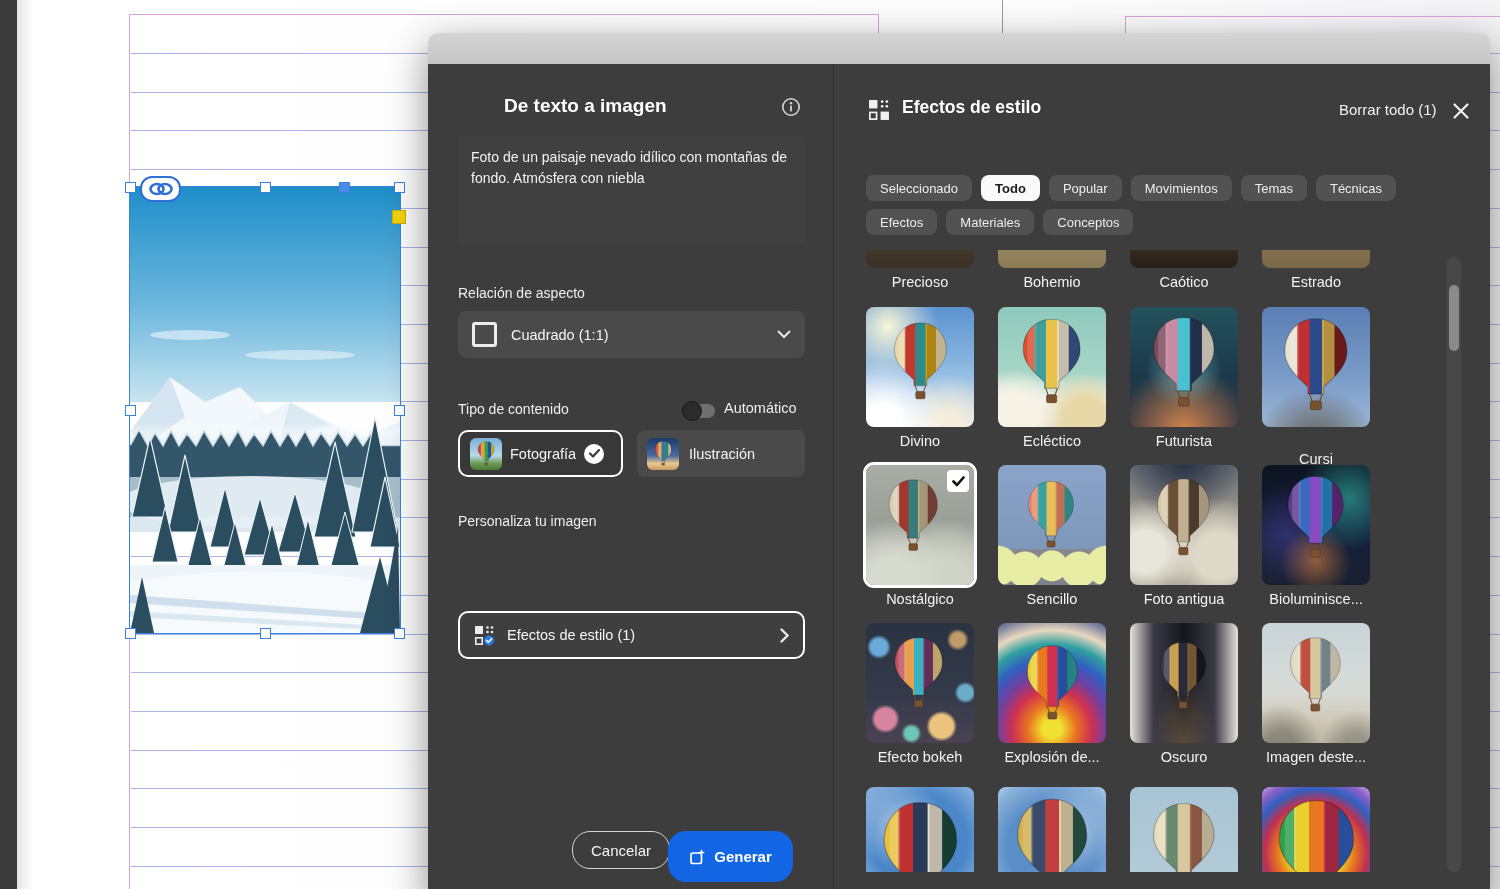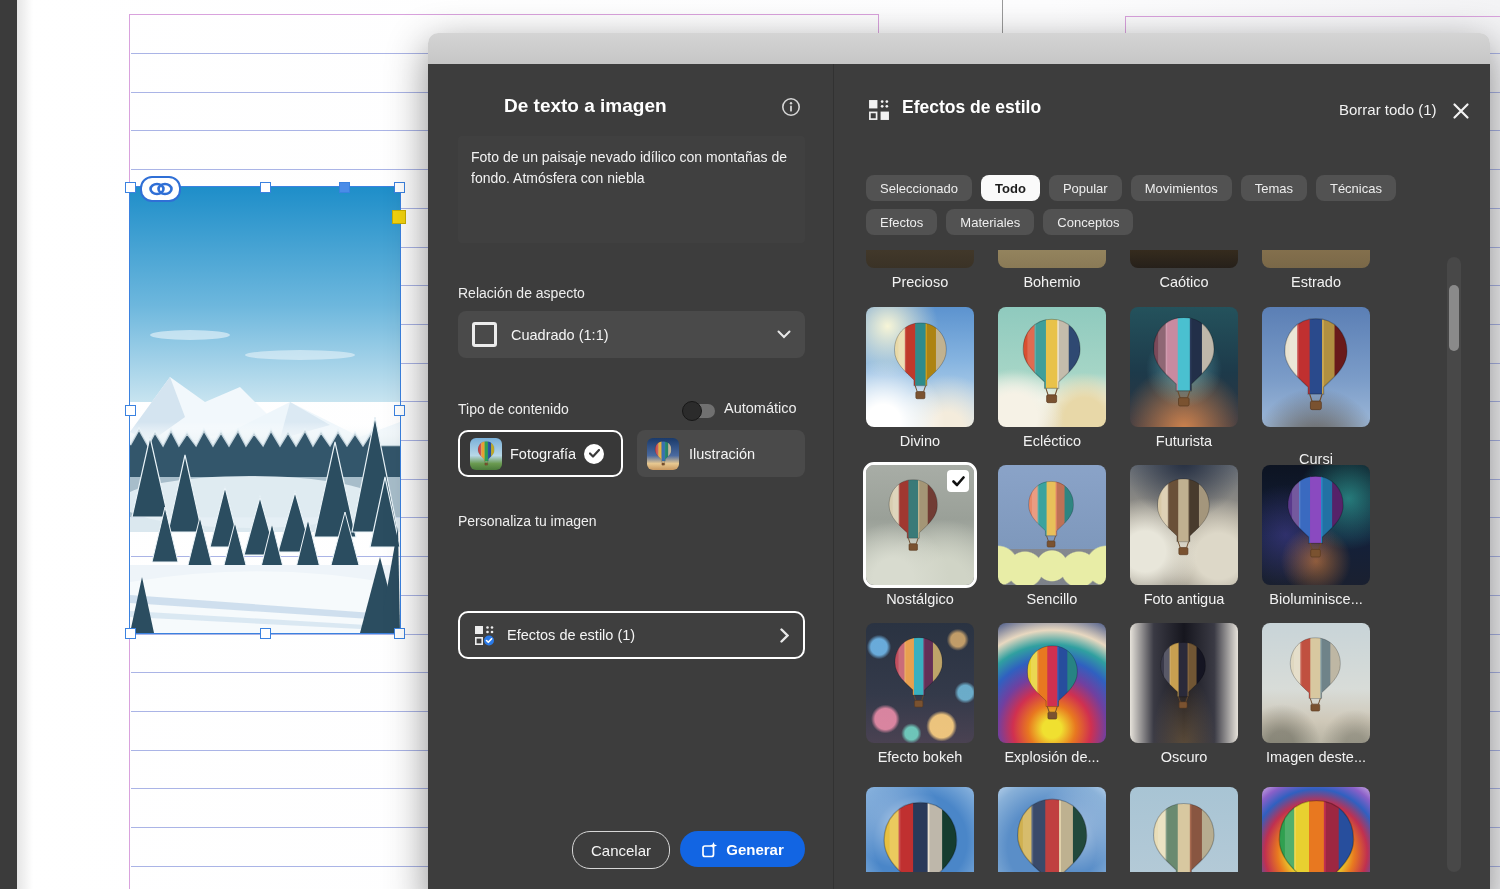--- a/index.html
+++ b/index.html
@@ -52,21 +52,21 @@
   .type-label{font-size:14.5px;color:#f5f5f5;}
   .check-circle{width:20px;height:20px;border-radius:50%;background:#ffffff;display:flex;
        align-items:center;justify-content:center;}
   .row-btn{position:absolute;left:30px;width:347px;background:#4a4a4a;border-radius:8px;display:flex;
        align-items:center;gap:12px;padding:0 14px;box-sizing:border-box;cursor:pointer;}
   .row-btn.sel{background:#3f3f3f;border:2px solid #ffffff;border-radius:10px;}
   .row-btn .grow{flex:1;font-size:14.5px;color:#f5f5f5;}
   #cancel-btn{position:absolute;left:144px;top:798px;width:96px;height:36px;border:1.5px solid #d6d6d6;
        border-radius:18px;background:transparent;color:#f5f5f5;font-size:15px;display:flex;
        align-items:center;justify-content:center;cursor:pointer;}
-  #generate-btn{position:absolute;left:252px;top:798px;width:125px;height:36px;border-radius:18px;
+  #generate-btn{position:absolute;left:240px;top:798px;width:125px;height:51px;border-radius:18px;
        background:#1265e3;color:#ffffff;font-size:15px;font-weight:bold;display:flex;gap:8px;
        align-items:center;justify-content:center;cursor:pointer;}
   
   #rp-title{position:absolute;left:474px;top:64px;font-size:17.5px;font-weight:bold;color:#ffffff;}
   #rp-icon{position:absolute;left:440px;top:66px;width:22px;height:22px;}
   #clear-all{position:absolute;left:911px;top:68px;font-size:15px;color:#f2f2f2;cursor:pointer;}
   #close-x{position:absolute;left:1024px;top:69px;width:18px;height:18px;cursor:pointer;}
   #rp-subtitle{position:absolute;left:438px;top:99px;font-size:13.5px;color:#e3e3e3;}
   #chips{position:absolute;left:438px;top:142px;width:600px;display:flex;flex-wrap:wrap;gap:8px 9px;}
   .chip{height:26px;padding:0 14px;border-radius:8px;background:#525252;color:#ededed;font-size:13px;

